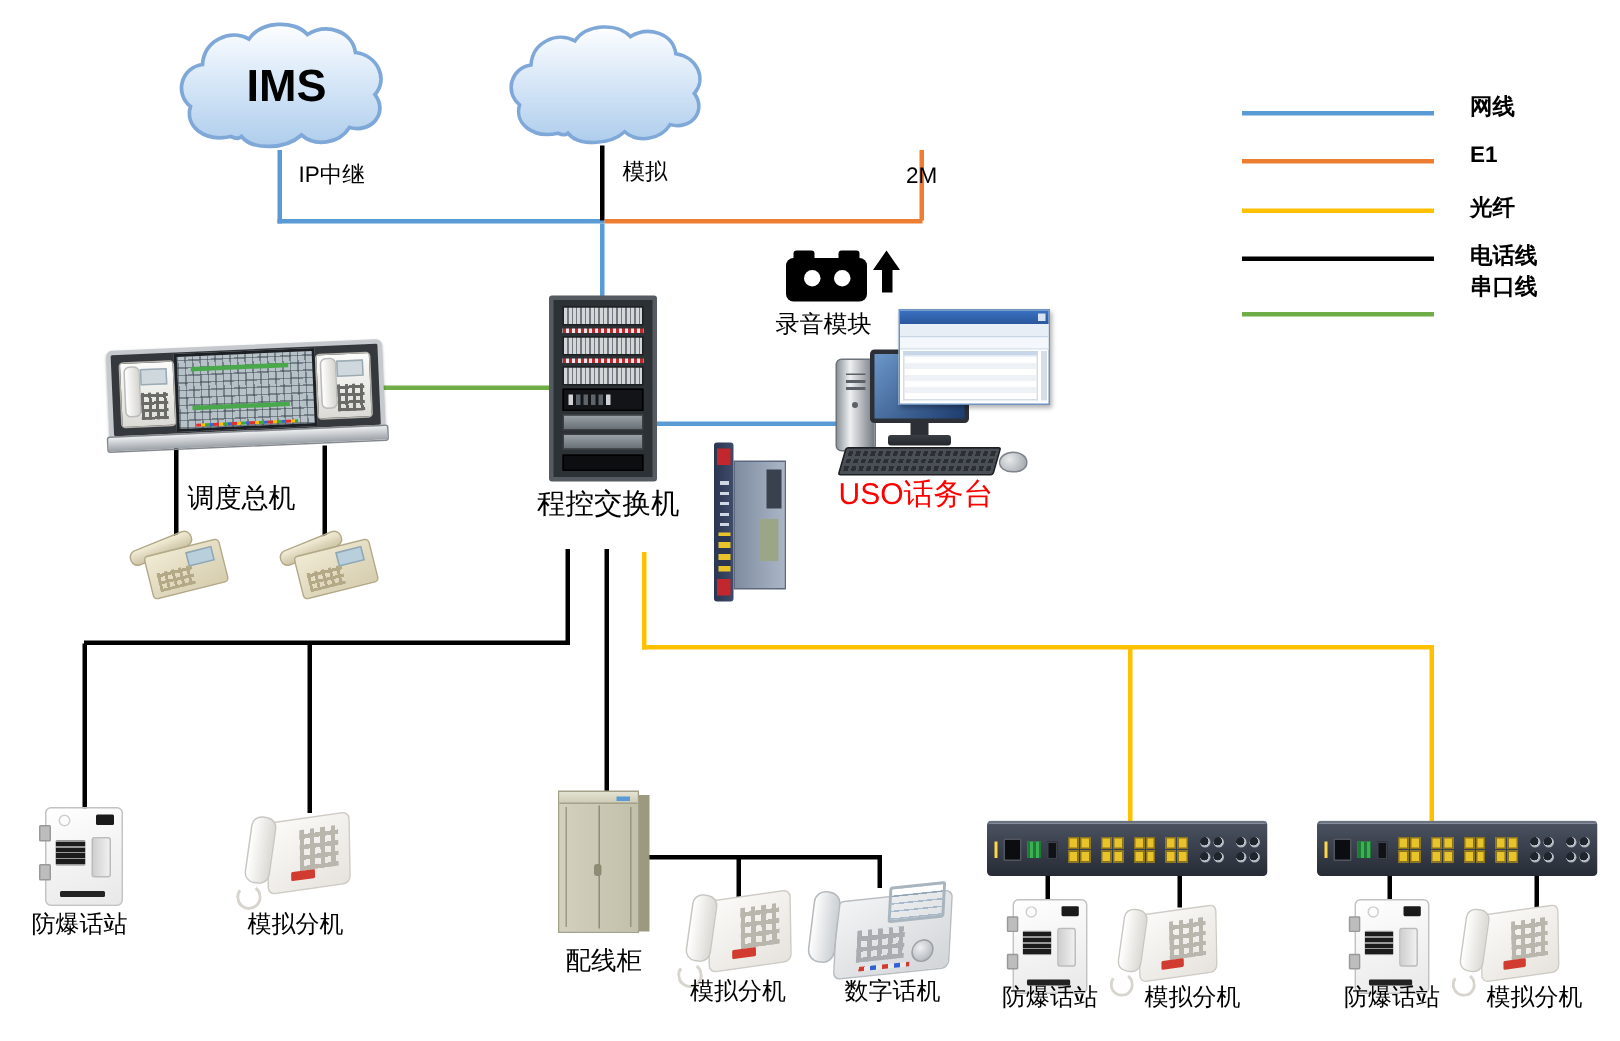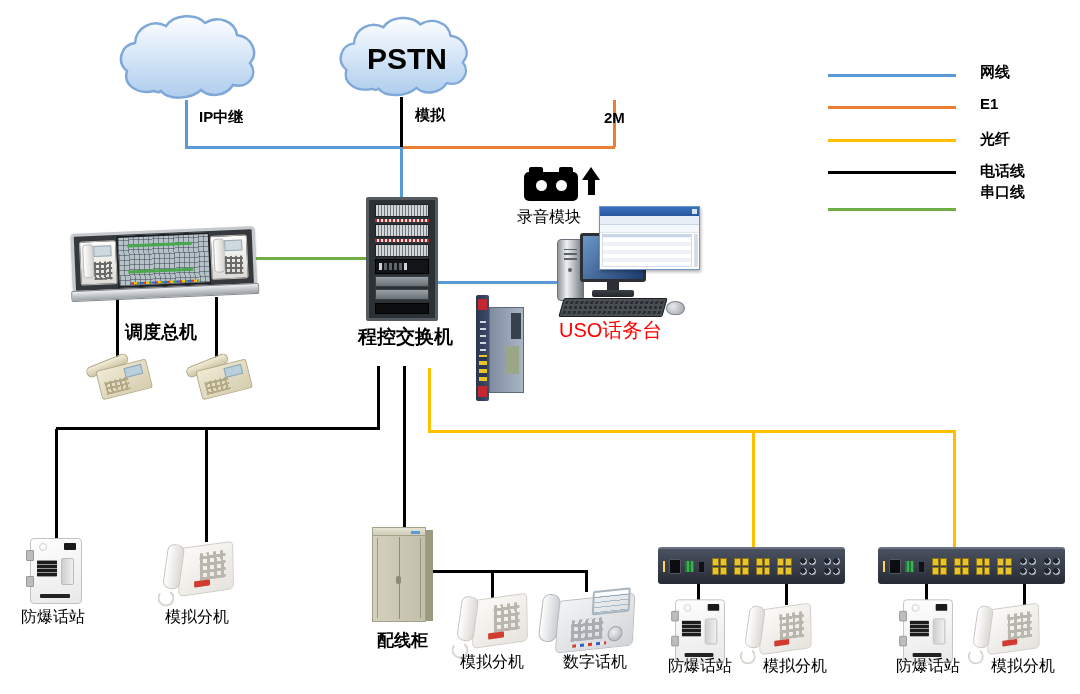--- a/index.html
+++ b/index.html
@@ -7,21 +7,21 @@
           font-family:"Liberation Sans","DejaVu Sans",sans-serif;}
   
   .ln{position:absolute;}
   .c-net{background:#5B9BD5;}
   .c-e1{background:#ED7D31;}
   .c-fib{background:#FFC000;}
   .c-tel{background:#000000;}
   .c-ser{background:#70AD47;}
   
   .lbl{position:absolute;color:#000;white-space:nowrap;font-size:16px;line-height:1.1;}
-  .b{font-weight:bold;}
+  .b{font-weight:normal;}
   
   .cloud{position:absolute;}
   .cloud svg{position:absolute;inset:0;}
   .cloud-label{position:absolute;left:0;right:0;top:30%;text-align:center;font-weight:bold;}
   
   .leg-line{position:absolute;left:828px;width:128px;height:3px;}
   .leg-txt{position:absolute;left:980px;font-weight:bold;font-size:15px;}
   
   .rack{position:absolute;left:366px;top:197px;width:72px;height:124px;background:#2c3135;
         border:3px solid #555b61;border-radius:2px;box-sizing:border-box;
@@ -184,34 +184,34 @@
     <svg viewBox="0 0 150 94">
       <defs>
           <linearGradient id="g1" x1="0" y1="0" x2="0" y2="1">
         <stop offset="0" stop-color="#FDFEFF"></stop>
             <stop offset="0.45" stop-color="#D9E8F8"></stop>
             <stop offset="1" stop-color="#AECDEC"></stop>
       </linearGradient>
         </defs>
       <path d="M38 79 C20 83 7 72 11 59 C0 50 5 33 19 31 C20 15 37 7 50 14 C58 2 80 1 89 11 C102 3 119 9 121 23 C136 25 143 41 134 51 C143 63 132 77 117 73 C110 84 94 86 85 78 C74 88 52 88 45 79 C43 81 40 80 38 79 Z" fill="url(#g1)" stroke="#7FA8D9" stroke-width="2.5"></path>
     </svg>
+    <div class="cloud-label" style="font-size:30px">IMS</div>
   </div>
 
   <div class="cloud" style="left:336px;top:14px;width:142px;height:94px">
     <svg viewBox="0 0 150 94">
       <defs>
           <linearGradient id="g2" x1="0" y1="0" x2="0" y2="1">
         <stop offset="0" stop-color="#FDFEFF"></stop>
             <stop offset="0.45" stop-color="#D9E8F8"></stop>
             <stop offset="1" stop-color="#AECDEC"></stop>
       </linearGradient>
         </defs>
       <path d="M38 79 C20 83 7 72 11 59 C0 50 5 33 19 31 C20 15 37 7 50 14 C58 2 80 1 89 11 C102 3 119 9 121 23 C136 25 143 41 134 51 C143 63 132 77 117 73 C110 84 94 86 85 78 C74 88 52 88 45 79 C43 81 40 80 38 79 Z" fill="url(#g2)" stroke="#7FA8D9" stroke-width="2.5"></path>
     </svg>
-    <div class="cloud-label" style="font-size:30px">PSTN</div>
   </div>
 
 
   <div class="ln c-net" style="left:185px;top:100px;width:3px;height:49px"></div>
   <div class="ln c-net" style="left:185px;top:146px;width:218px;height:3px"></div>
   <div class="ln c-tel" style="left:400px;top:97px;width:3px;height:50px"></div>
   <div class="ln c-net" style="left:400px;top:149px;width:3px;height:50px"></div>
   <div class="ln c-e1" style="left:403px;top:146px;width:212px;height:3px"></div>
   <div class="ln c-e1" style="left:613px;top:100px;width:3px;height:47px"></div>
 

